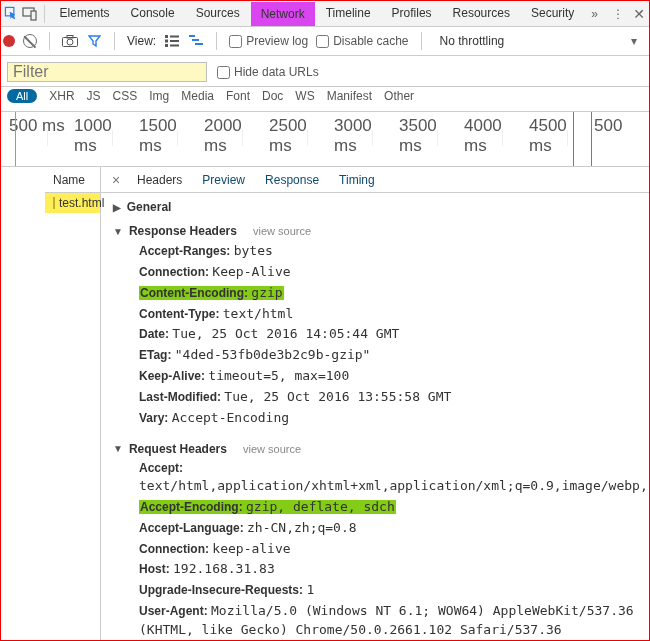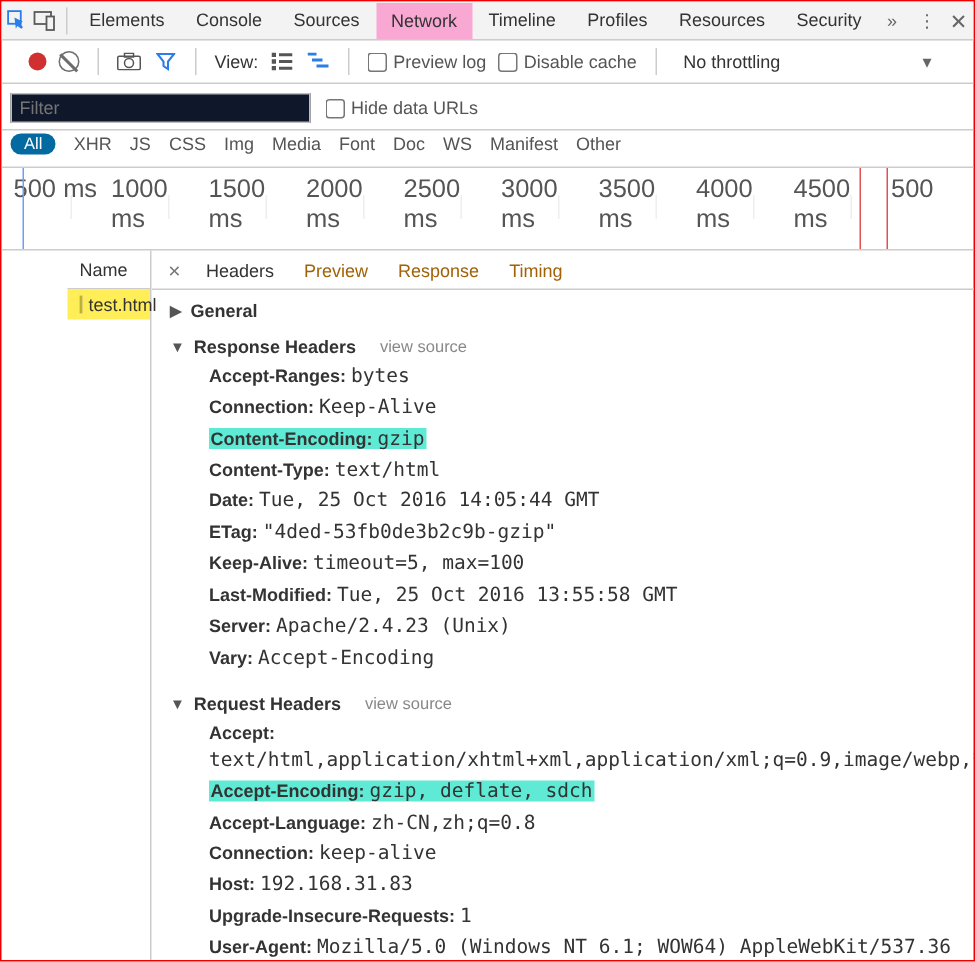--- a/index.html
+++ b/index.html
@@ -31,32 +31,32 @@
   .tab-icon svg { display:block; }
   .divider { width:1px; height:18px; background:#ccc; margin:0 4px; }
   .tab {
     padding: 5px 10px;
     color: #333;
     cursor: default;
     border-bottom: 2px solid transparent;
     font-size: 12px;
   }
   .tab.active {
-    background: #f9a8d4;
+    background: #d946ef;
     border-bottom: 0;
   }
   .spacer { flex:1; }
   .chev { color:#666; padding:0 6px; }
   .close-x { width:22px; text-align:center; color:#666; font-size:14px; }
 
   .toolbar {
     display:flex;
     align-items:center;
     height: 29px;
-    padding: 0 18px;
+    padding: 0 2px;
     gap: 8px;
     border-bottom: 1px solid #ccc;
   }
   .rec-dot { width:12px; height:12px; border-radius:50%; background:#d03030; }
   .nosign { width:14px; height:14px; border:1.5px solid #6e6e6e; border-radius:50%; position:relative;}
   .nosign::after { content:""; position:absolute; width:16px; height:1.5px; background:#6e6e6e; top:5.5px; left:-2px; transform:rotate(45deg);}
   .cam-icon { color:#555; }
   .funnel { color:#2b7de9; }
   .toolbar .label { color:#333; }
   .tb-icon { width:16px; height:16px; display:flex; align-items:center; justify-content:center; }
@@ -69,24 +69,24 @@
     display:flex;
     align-items:center;
     padding: 6px 6px 4px 6px;
     gap: 10px;
     border-bottom:1px solid #ccc;
   }
   .filter-input {
     border:1px solid #bdbdbd;
     height:20px;
     padding:1px 5px;
-    font-size:12px;
+    font-size:16px;
     color:#888;
     width:200px;
-    background:#0f172a;
+    background:#fef9c3;
   }
   .cats {
     display:flex;
     align-items:center;
     gap: 12px;
     padding: 2px 6px 8px 6px;
     color:#555;
     font-size:12px;
     border-bottom:1px solid #ccc;
   }
@@ -137,40 +137,40 @@
 
   .detail { flex:1; overflow:auto; }
   .dtabbar {
     height:26px;
     display:flex;
     align-items:center;
     border-bottom:1px solid #ccc;
     padding:0 4px;
     gap: 0;
   }
-  .dtab { padding:5px 10px; color:#a16207; font-size:12px;}
+  .dtab { padding:5px 10px; color:#0c4a6e; font-size:12px;}
   .dtab.active { color:#333; }
   .dclose { width:22px; text-align:center; color:#777; font-size:14px;}
   .section {
     padding: 4px 0 0 12px;
   }
   .sec-title {
     display:flex; align-items:center; gap:6px;
     font-weight:bold;
     padding:3px 0;
     font-size:12px;
   }
   .tri { font-size:10px; color:#555; }
   .view-source { font-weight:normal; color:#888; margin-left:10px; font-size:11px;}
   .hdr-list { padding: 0 8px 6px 26px; }
   .hdr-row { padding:1px 0; line-height:1.45;}
   .hdr-row .k { font-weight:bold; }
   .hdr-row .v { font-family: Consolas, Menlo, monospace; font-size:13px; color:#333; }
   .hl-inline {
-    background:#5eead4;
+    background:#84cc16;
     display:inline;
     padding:0 1px;
   }
 </style>
 </head>
 <body>
 
 <div class="tabbar">
   <div class="tab-icon">
     <svg width="15" height="15" viewBox="0 0 16 16" fill="none">
@@ -334,21 +334,20 @@
       </div>
       <div class="hdr-list" id="resp-list">
           <div class="hdr-row"><span class="k">Accept-Ranges: </span><span class="v">bytes</span></div>
           <div class="hdr-row"><span class="k">Connection: </span><span class="v">Keep-Alive</span></div>
           <div class="hdr-row"><span class="hl-inline"><span class="k">Content-Encoding: </span><span class="v">gzip</span></span></div>
           <div class="hdr-row"><span class="k">Content-Type: </span><span class="v">text/html</span></div>
           <div class="hdr-row"><span class="k">Date: </span><span class="v">Tue, 25 Oct 2016 14:05:44 GMT</span></div>
           <div class="hdr-row"><span class="k">ETag: </span><span class="v">"4ded-53fb0de3b2c9b-gzip"</span></div>
           <div class="hdr-row"><span class="k">Keep-Alive: </span><span class="v">timeout=5, max=100</span></div>
           <div class="hdr-row"><span class="k">Last-Modified: </span><span class="v">Tue, 25 Oct 2016 13:55:58 GMT</span></div>
-          <div class="hdr-row"><span class="k">Server: </span><span class="v">Apache/2.4.23 (Unix)</span></div>
           <div class="hdr-row"><span class="k">Vary: </span><span class="v">Accept-Encoding</span></div>
         </div>
     </div>
 
     <div class="section">
       <div class="sec-title">
         <span class="tri">▼</span>
         <span>Request Headers</span>
         <span class="view-source">view source</span>
       </div>

